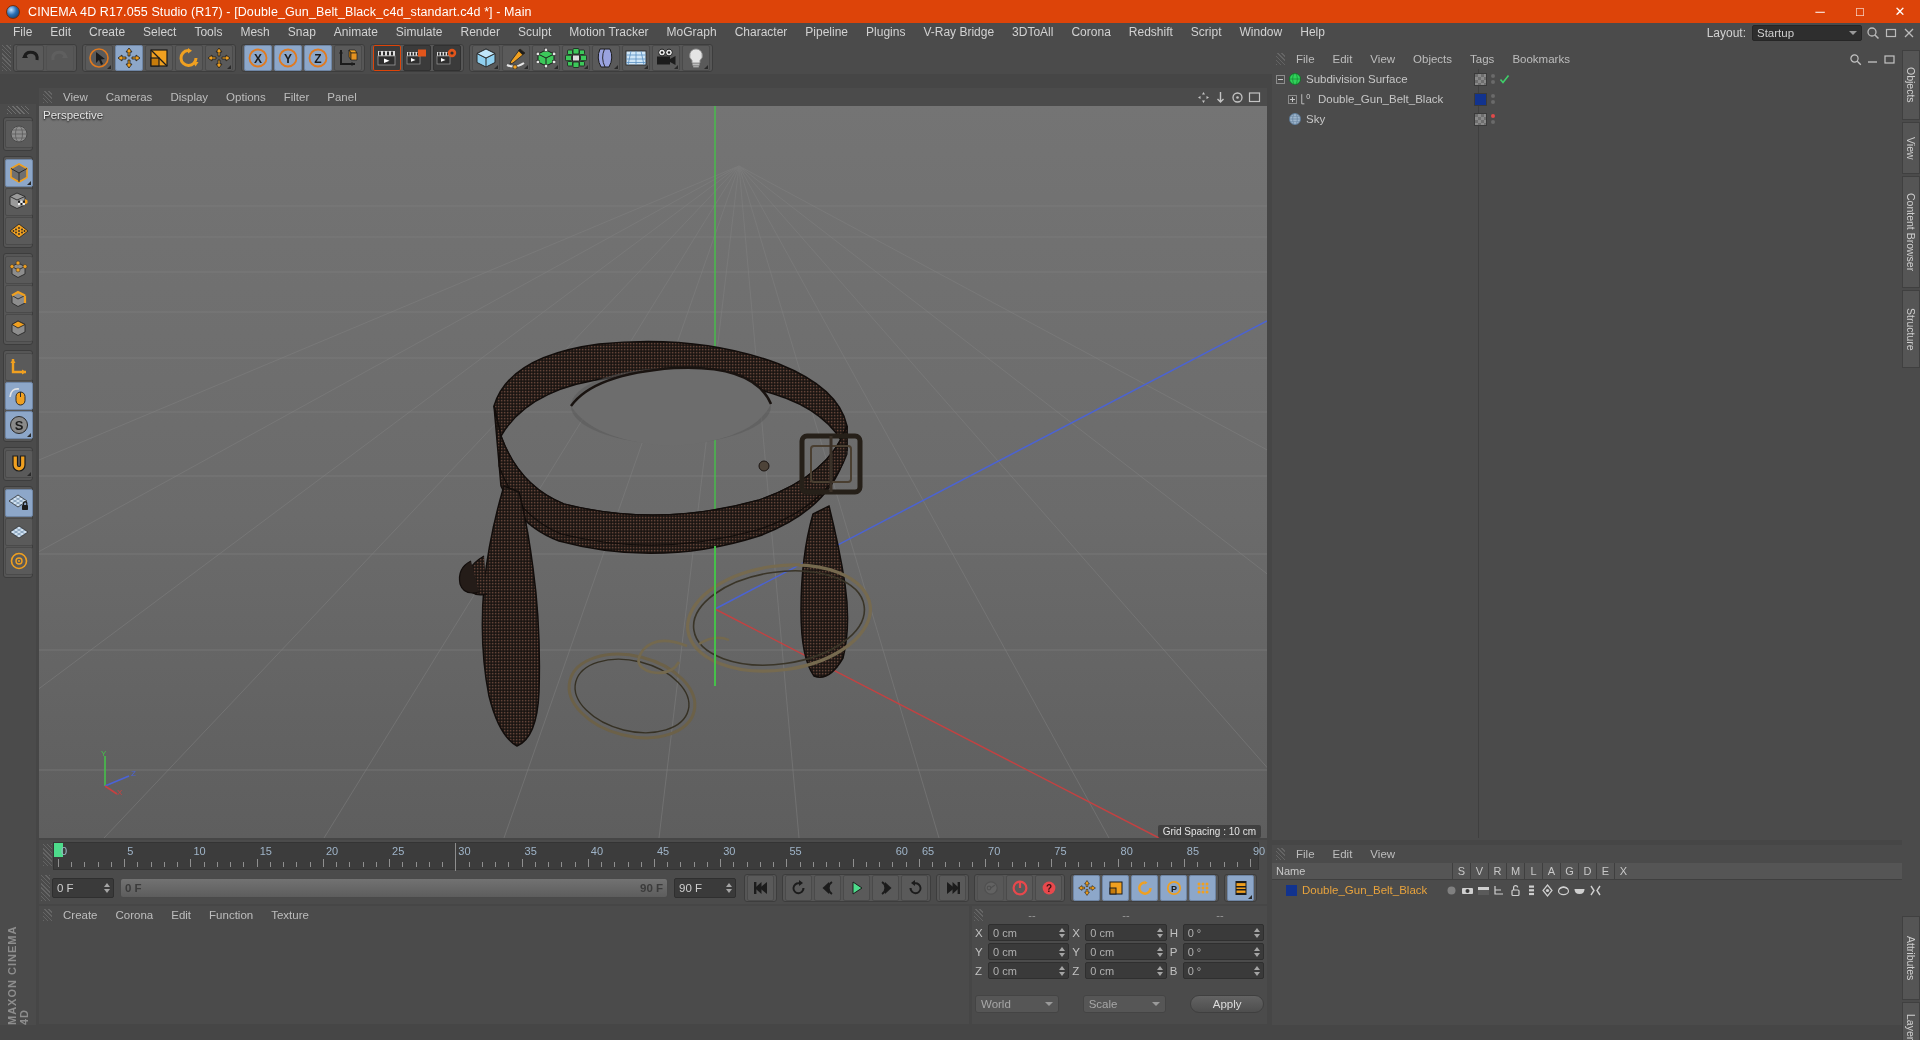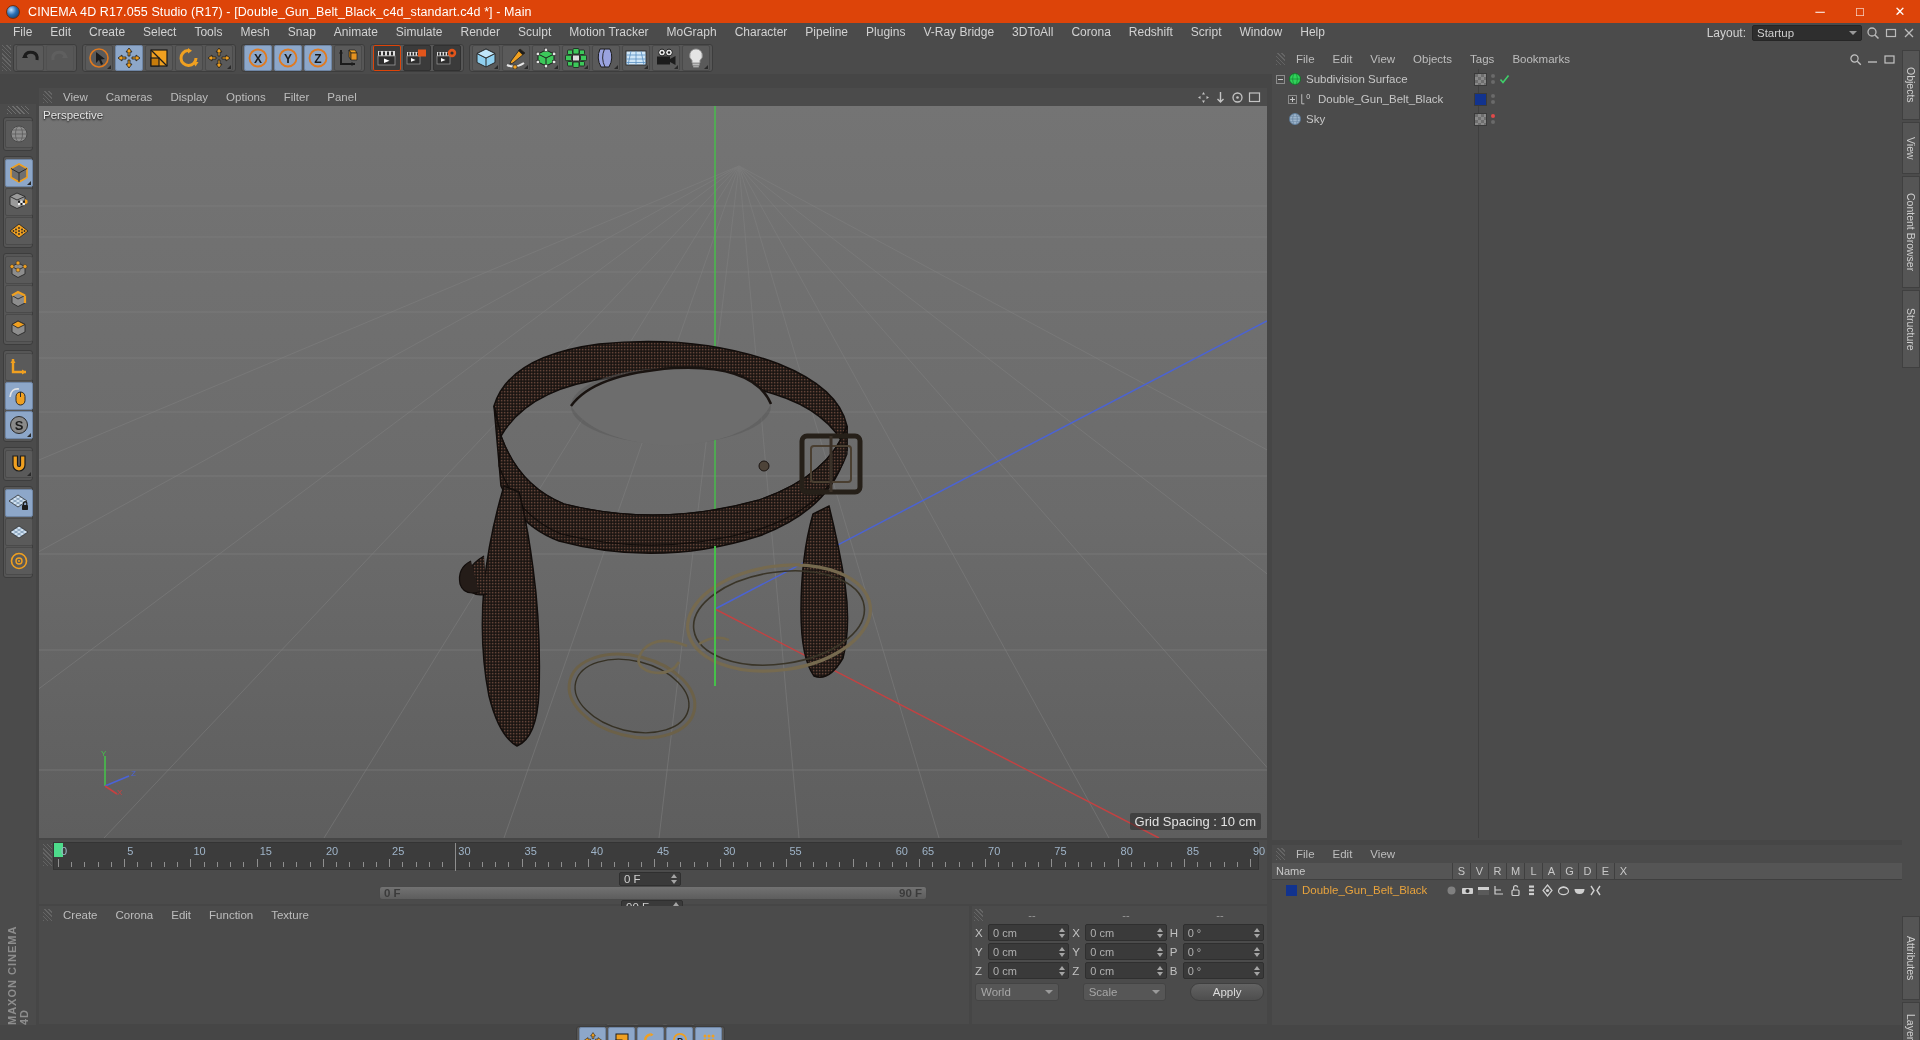--- a/index.html
+++ b/index.html
@@ -133,21 +133,21 @@
   .viewport {
     position:absolute; left:0; top:18px; width:1228px; height:732px;
     overflow:hidden; background:#6b6b6b;
   }
   .vp-label {
     position:absolute; left:4px; top:3px; font-size:11.5px; color:#e6e6e6;
     z-index:6; text-shadow:0 1px 2px #000;
   }
   .vp-grid { position:absolute; inset:0; }
   .gridspace {
-    position:absolute; right:6px; bottom:8px; font-size:13px; color:#e2e2e2;
+    position:absolute; right:6px; bottom:0; font-size:10px; color:#e2e2e2;
     background:rgba(40,40,40,.55); padding:1px 5px; border-radius:2px; z-index:6;
   }
   .axisgizmo { position:absolute; left:56px; bottom:42px; z-index:6; }
 
   
   .timeline {
     position:absolute; left:39px; top:840px; width:1228px; height:32px;
     background:#4b4b4b;
   }
   .ruler {
@@ -156,21 +156,21 @@
   }
   .ruler .tick { position:absolute; bottom:2px; width:1px; background:#8f8f8f; }
   .ruler .tnum { position:absolute; top:2px; font-size:11px; color:#9fb4c8; }
   .greenmark {
     position:absolute; left:0; top:0; width:9px; height:14px; background:#4ddc8b;
   }
   .playhead { position:absolute; top:0; width:1px; height:28px; background:#8c8c8c; }
 
   .tlctrls {
     position:absolute; left:39px; top:872px; width:1228px; height:32px;
-    background:#4b4b4b; display:flex; align-items:center;flex-direction:column;
+    background:#4b4b4b; display:flex; align-items:center;
   }
   .numfield {
     height:20px; background:#3a3a3a; border:1px solid #2f2f2f; border-radius:2px;
     display:flex; align-items:center; padding:0 4px; color:#cfcfcf; font-size:11.5px;
     position:relative;
   }
   .spinner {
     position:absolute; right:3px; top:50%; transform:translateY(-50%);
     display:flex; flex-direction:column; gap:2px;
   }
@@ -1295,21 +1295,21 @@
       <span class="clbl">B</span>
       <div class="cfield">
         <span>0 °</span>
         <span class="spinner">
             <i class="up"></i>
             <i class="dn"></i>
           </span>
       </div>
     </div>
 
-    <div class="crow" style="margin-top:4px;gap:24px;">
+    <div class="crow" style="margin-top:16px;gap:24px;">
       <div class="selbox" style="flex:1;">
         <span>World</span>
         <span class="caret" style="margin-left:auto;width:0;height:0;border-left:4px solid transparent;border-right:4px solid transparent;border-top:4px solid #9a9a9a;"></span>
       </div>
       <div class="selbox" style="flex:1;">
         <span>Scale</span>
         <span class="caret" style="margin-left:auto;width:0;height:0;border-left:4px solid transparent;border-right:4px solid transparent;border-top:4px solid #9a9a9a;"></span>
       </div>
       <div class="applybtn" style="flex:1;">
         <span>Apply</span>

